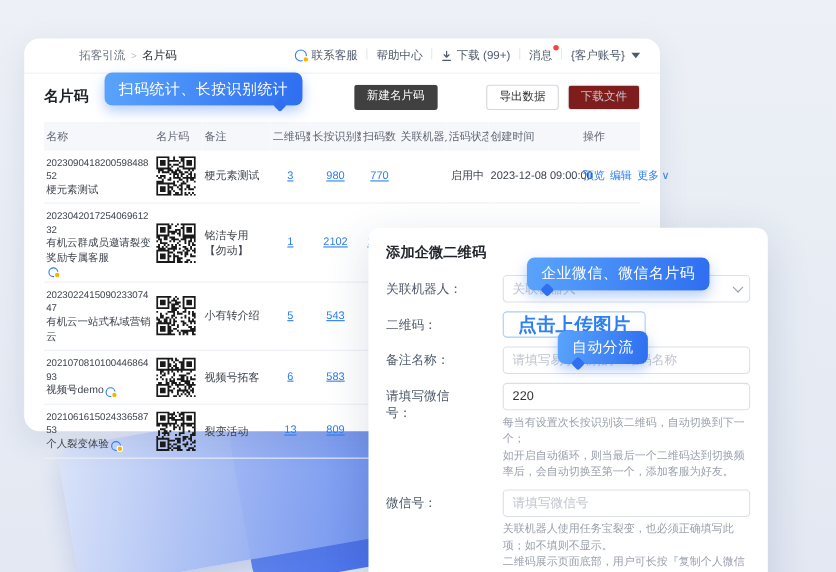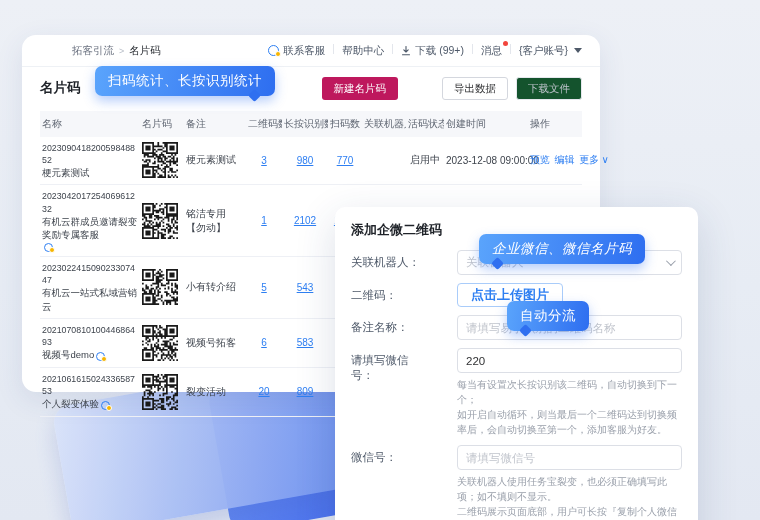--- a/index.html
+++ b/index.html
@@ -36,23 +36,23 @@
   .msg-wrap{position:relative;}
   .msg-dot{position:absolute;right:-6px;top:-3px;width:5px;height:5px;background:#f2453d;border-radius:50%;}
   .caret{display:inline-block;width:0;height:0;border-left:4px solid transparent;
     border-right:4px solid transparent;border-top:5px solid #4e5969;margin-left:2px;}
 
   .content{padding:0 18px;}
   .title-row{margin-top:10px;display:flex;align-items:center;justify-content:space-between;}
   .page-title{font-size:13.5px;font-weight:bold;color:#1f2329;}
   .btns{display:flex;gap:8px;}
   .btn{font-size:10.5px;border-radius:3px;padding:5px 11px;border:1px solid transparent;cursor:pointer;line-height:1;}
-  .btn.primary{background:#be185d;color:#fff;}
+  .btn.primary{background:#404040;color:#fff;font-family:Liberation Mono, monospace;}
   .btn.plain{background:#fff;border-color:#d4d7de;color:#303133;margin-left:36px;}
-  .btn.disabled{background:#14532d;border-color:#e6e8ee;color:#bfc4cc;cursor:not-allowed;}
+  .btn.disabled{background:#7f1d1d;border-color:#e6e8ee;color:#bfc4cc;cursor:not-allowed;}
 
   table.grid{width:100%;border-collapse:collapse;margin-top:11px;table-layout:fixed;}
   .grid th{background:#f6f7fa;color:#5f6672;font-weight:normal;font-size:10px;
     text-align:left;padding:6px 2px;white-space:nowrap;overflow:hidden;}
   .grid td{border-bottom:1px solid #eef0f5;padding:5px 2px;vertical-align:middle;font-size:10px;color:#3d434c;}
   .grid th.ctr,.grid td.c-num{text-align:center;}
   .rid{font-size:8.8px;color:#3d434c;line-height:1.4;word-break:break-all;}
   .rname{font-size:9.5px;color:#3d434c;line-height:1.4;display:flex;align-items:center;flex-wrap:wrap;}
   .c-note{font-size:10px;}
   .qrsvg{width:36px;height:36px;display:block;}
@@ -72,32 +72,32 @@
   .ctrl{flex:1;}
   .select{height:25px;border:1px solid #dcdfe6;border-radius:4px;display:flex;align-items:center;
     justify-content:space-between;padding:0 8px;cursor:pointer;background:#fff;}
   .select .ph{font-size:11.5px;color:#c0c4cc;}
   .chev{width:7px;height:7px;border-right:1.4px solid #9aa0ab;border-bottom:1.4px solid #9aa0ab;
     transform:rotate(45deg) translateY(-2px);}
   .inp{width:100%;height:25px;border:1px solid #dcdfe6;border-radius:4px;padding:0 8px;
     font-size:11.5px;color:#303133;outline:none;background:#fff;}
   .inp::placeholder{color:#c0c4cc;}
   .upload{height:24px;padding:0 13px;background:#fff;border:1px solid #a9ccfa;border-radius:4px;
-    color:#2E7FF2;font-size:13px;font-weight:bold;cursor:pointer;}
+    color:#2E7FF2;font-size:17px;font-weight:bold;cursor:pointer;}
   .help{margin-top:4px;font-size:10px;color:#9aa0ab;line-height:1.5;}
 
   
   .tip{position:absolute;color:#fff;font-size:13.5px;padding:6px 13px;border-radius:7px;
     background:linear-gradient(100deg,#5aa4fc 0%,#2e6ef0 100%);
     box-shadow:0 5px 12px rgba(47,111,240,.35);white-space:nowrap;letter-spacing:.5px;}
   .tip::after{content:'';position:absolute;width:9px;height:9px;background:#2f6ff0;
     transform:rotate(45deg);bottom:-4px;border-radius:2px;}
   .tip1{left:95px;top:66px;z-index:4;}
   .tip1::after{right:16px;}
-  .tip2{left:479px;top:234px;z-index:6;font-style:italic;}
+  .tip2{left:479px;top:234px;z-index:6;}
   .tip2::after{left:14px;}
   .tip3{left:507px;top:301px;z-index:6;}
   .tip3::after{left:14px;}
 </style>
 </head>
 <body>
 
 <div class="stage">
 
   <div class="deco deco-back"></div>
@@ -262,21 +262,21 @@
       <div class="rid">202106161502433658753</div>
       <div class="rname">
         <span>个人裂变体验</span>
         <span class="swirl-icon sm" style="display: inline-block;"></span>
       </div>
     </td>
     <td class="c-qr"><span><svg viewBox="0 0 21 21" class="qrsvg">
                     <path d="M9 0h1v1h-1zM11 0h1v1h-1zM13 0h1v1h-1zM7 1h1v1h-1zM8 1h1v1h-1zM9 1h1v1h-1zM12 1h1v1h-1zM13 1h1v1h-1zM8 2h1v1h-1zM10 2h1v1h-1zM12 2h1v1h-1zM7 3h1v1h-1zM8 3h1v1h-1zM9 3h1v1h-1zM13 3h1v1h-1zM8 4h1v1h-1zM9 4h1v1h-1zM10 4h1v1h-1zM11 4h1v1h-1zM12 4h1v1h-1zM13 4h1v1h-1zM10 5h1v1h-1zM7 6h1v1h-1zM8 6h1v1h-1zM9 6h1v1h-1zM10 6h1v1h-1zM13 6h1v1h-1zM0 7h1v1h-1zM1 7h1v1h-1zM3 7h1v1h-1zM4 7h1v1h-1zM5 7h1v1h-1zM7 7h1v1h-1zM9 7h1v1h-1zM11 7h1v1h-1zM13 7h1v1h-1zM14 7h1v1h-1zM16 7h1v1h-1zM17 7h1v1h-1zM18 7h1v1h-1zM20 7h1v1h-1zM5 8h1v1h-1zM9 8h1v1h-1zM10 8h1v1h-1zM12 8h1v1h-1zM14 8h1v1h-1zM19 8h1v1h-1zM20 8h1v1h-1zM2 9h1v1h-1zM3 9h1v1h-1zM4 9h1v1h-1zM9 9h1v1h-1zM12 9h1v1h-1zM14 9h1v1h-1zM20 9h1v1h-1zM1 10h1v1h-1zM4 10h1v1h-1zM5 10h1v1h-1zM7 10h1v1h-1zM14 10h1v1h-1zM17 10h1v1h-1zM20 10h1v1h-1zM1 11h1v1h-1zM3 11h1v1h-1zM4 11h1v1h-1zM5 11h1v1h-1zM6 11h1v1h-1zM12 11h1v1h-1zM13 11h1v1h-1zM14 11h1v1h-1zM19 11h1v1h-1zM20 11h1v1h-1zM1 12h1v1h-1zM4 12h1v1h-1zM6 12h1v1h-1zM10 12h1v1h-1zM12 12h1v1h-1zM18 12h1v1h-1zM19 12h1v1h-1zM20 12h1v1h-1zM0 13h1v1h-1zM3 13h1v1h-1zM14 13h1v1h-1zM15 13h1v1h-1zM16 13h1v1h-1zM18 13h1v1h-1zM10 14h1v1h-1zM11 14h1v1h-1zM12 14h1v1h-1zM14 14h1v1h-1zM15 14h1v1h-1zM17 14h1v1h-1zM18 14h1v1h-1zM7 15h1v1h-1zM8 15h1v1h-1zM9 15h1v1h-1zM11 15h1v1h-1zM12 15h1v1h-1zM14 15h1v1h-1zM18 15h1v1h-1zM20 15h1v1h-1zM11 16h1v1h-1zM12 16h1v1h-1zM16 16h1v1h-1zM19 16h1v1h-1zM20 16h1v1h-1zM7 17h1v1h-1zM9 17h1v1h-1zM10 17h1v1h-1zM14 17h1v1h-1zM15 17h1v1h-1zM16 17h1v1h-1zM18 17h1v1h-1zM8 18h1v1h-1zM11 18h1v1h-1zM12 18h1v1h-1zM15 18h1v1h-1zM20 18h1v1h-1zM7 19h1v1h-1zM9 19h1v1h-1zM10 19h1v1h-1zM11 19h1v1h-1zM12 19h1v1h-1zM17 19h1v1h-1zM18 19h1v1h-1zM19 19h1v1h-1zM8 20h1v1h-1zM11 20h1v1h-1zM12 20h1v1h-1zM13 20h1v1h-1zM16 20h1v1h-1zM17 20h1v1h-1zM19 20h1v1h-1zM20 20h1v1h-1zM0 0h7v7h-7z M1 1h5v5h-5z M2 2h3v3h-3z M14 0h7v7h-7z M15 1h5v5h-5z M16 2h3v3h-3z M0 14h7v7h-7z M1 15h5v5h-5z M2 16h3v3h-3z " fill="#1a1a1a" fill-rule="evenodd"></path>
                   </svg></span></td>
     <td class="c-note">裂变活动</td>
-    <td class="c-num"><span class="lnk">20</span></td>
+    <td class="c-num"><span class="lnk">13</span></td>
     <td class="c-num"><span class="lnk">809</span></td>
     <td class="c-num"></td>
     <td class="c-num"></td>
     <td class="c-num"></td>
     <td class="c-created"></td>
     <td class="c-actions"></td>
   </tr>
           </tbody>
       </table>
     </div>

